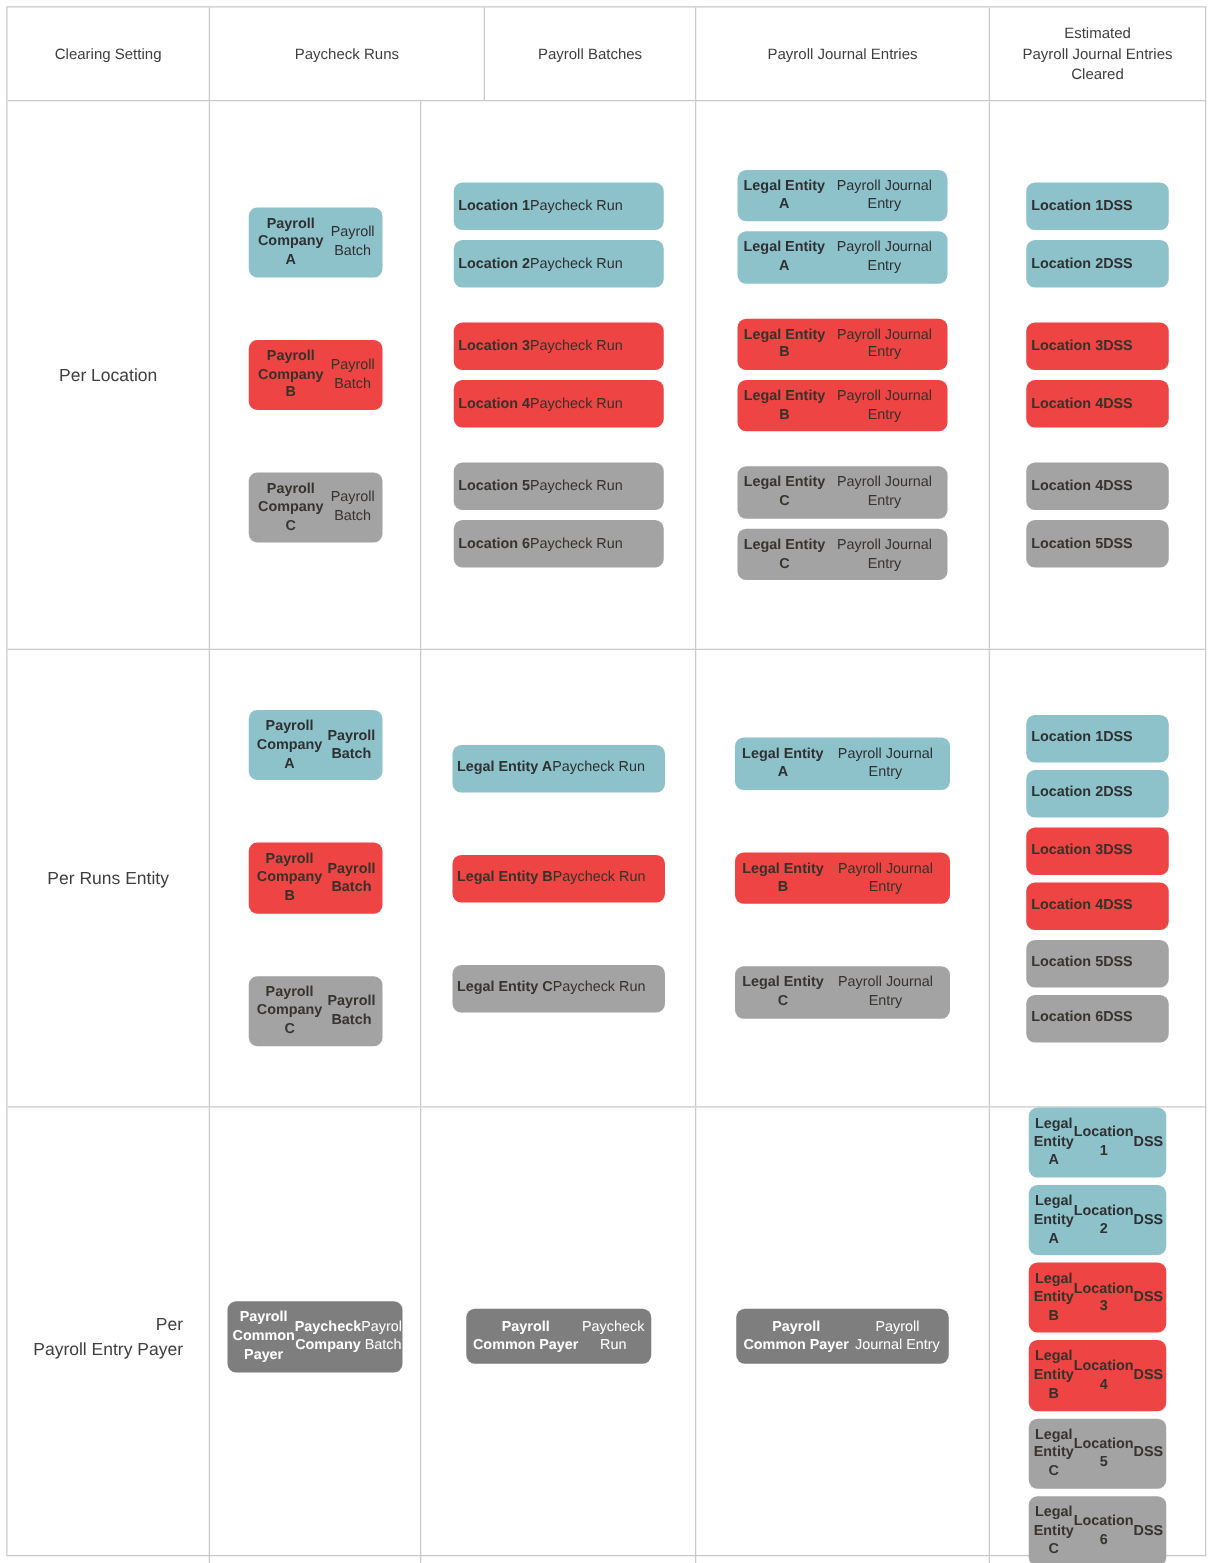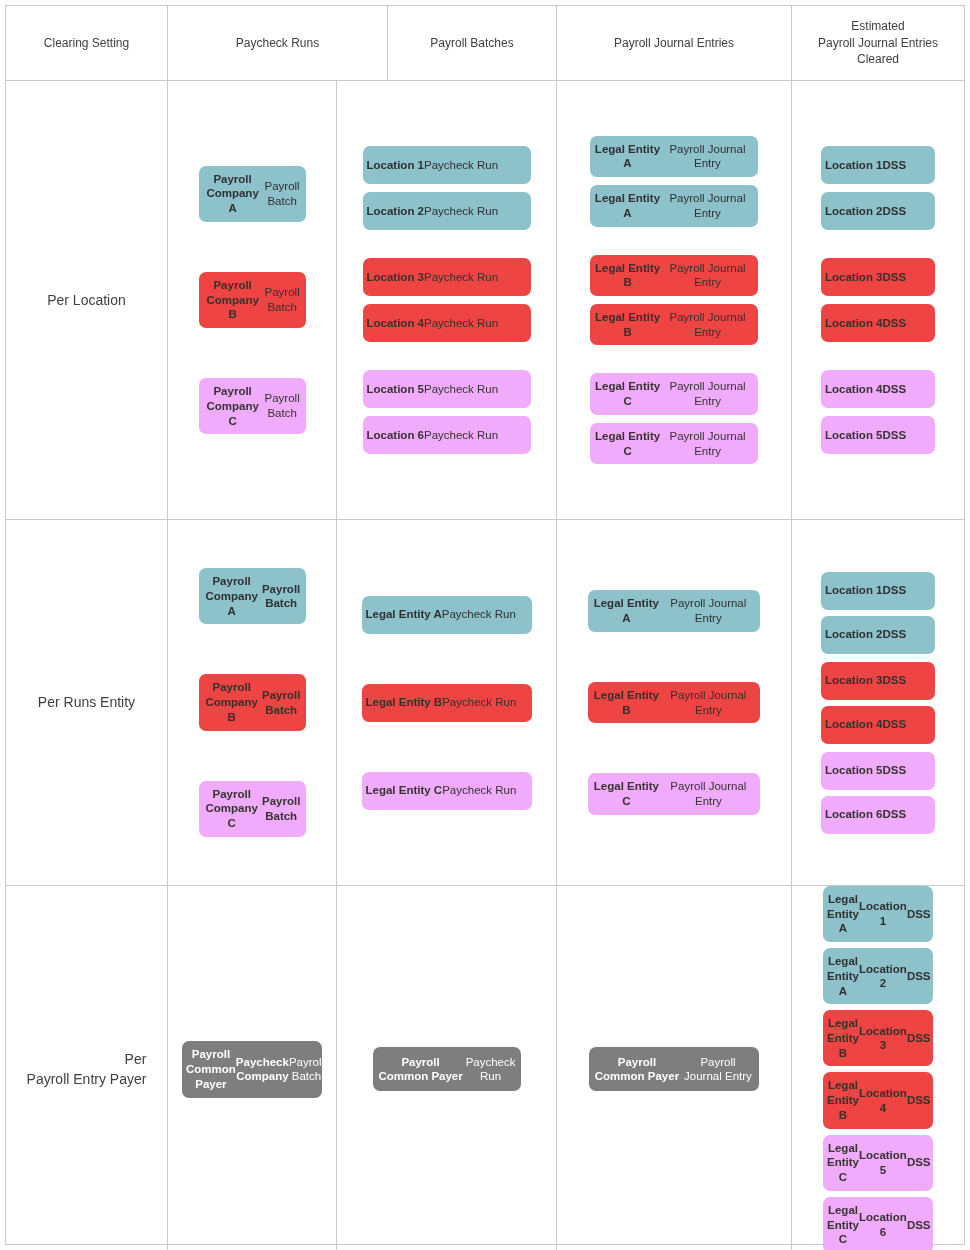--- a/index.html
+++ b/index.html
@@ -105,21 +105,21 @@
     line-height: 1.28;
   }
   .box .l1 { font-weight: bold; font-size: 11.5px; }
   .box .l2 { font-size: 11.5px; }
   .box .l2.bold { font-weight: bold; }
   .box .l3 { font-size: 11.5px; }
   .box .l3.bold { font-weight: bold; }
 
   .tone-a { background: #8dc2cb; color: #2f3032; }
   .tone-b { background: #ef4444; color: #35322a; }
-  .tone-c { background: #f0abfc; color: #37332f; }
+  .tone-c { background: #a3a3a3; color: #37332f; }
   .tone-gray { background: #7e7e7e; color: #ffffff; }
   .gap-lg { height: 50px; }
   .gap-md { height: 28px; }
   .gap-sm { height: 8px; }
   .gap-xs { height: 6px; }
 
   
   .w-batch  { width: 107px; min-height: 38px; }
   .w-run    { width: 168px; min-height: 38px; }
   .w-run-le { width: 170px; min-height: 38px; }

